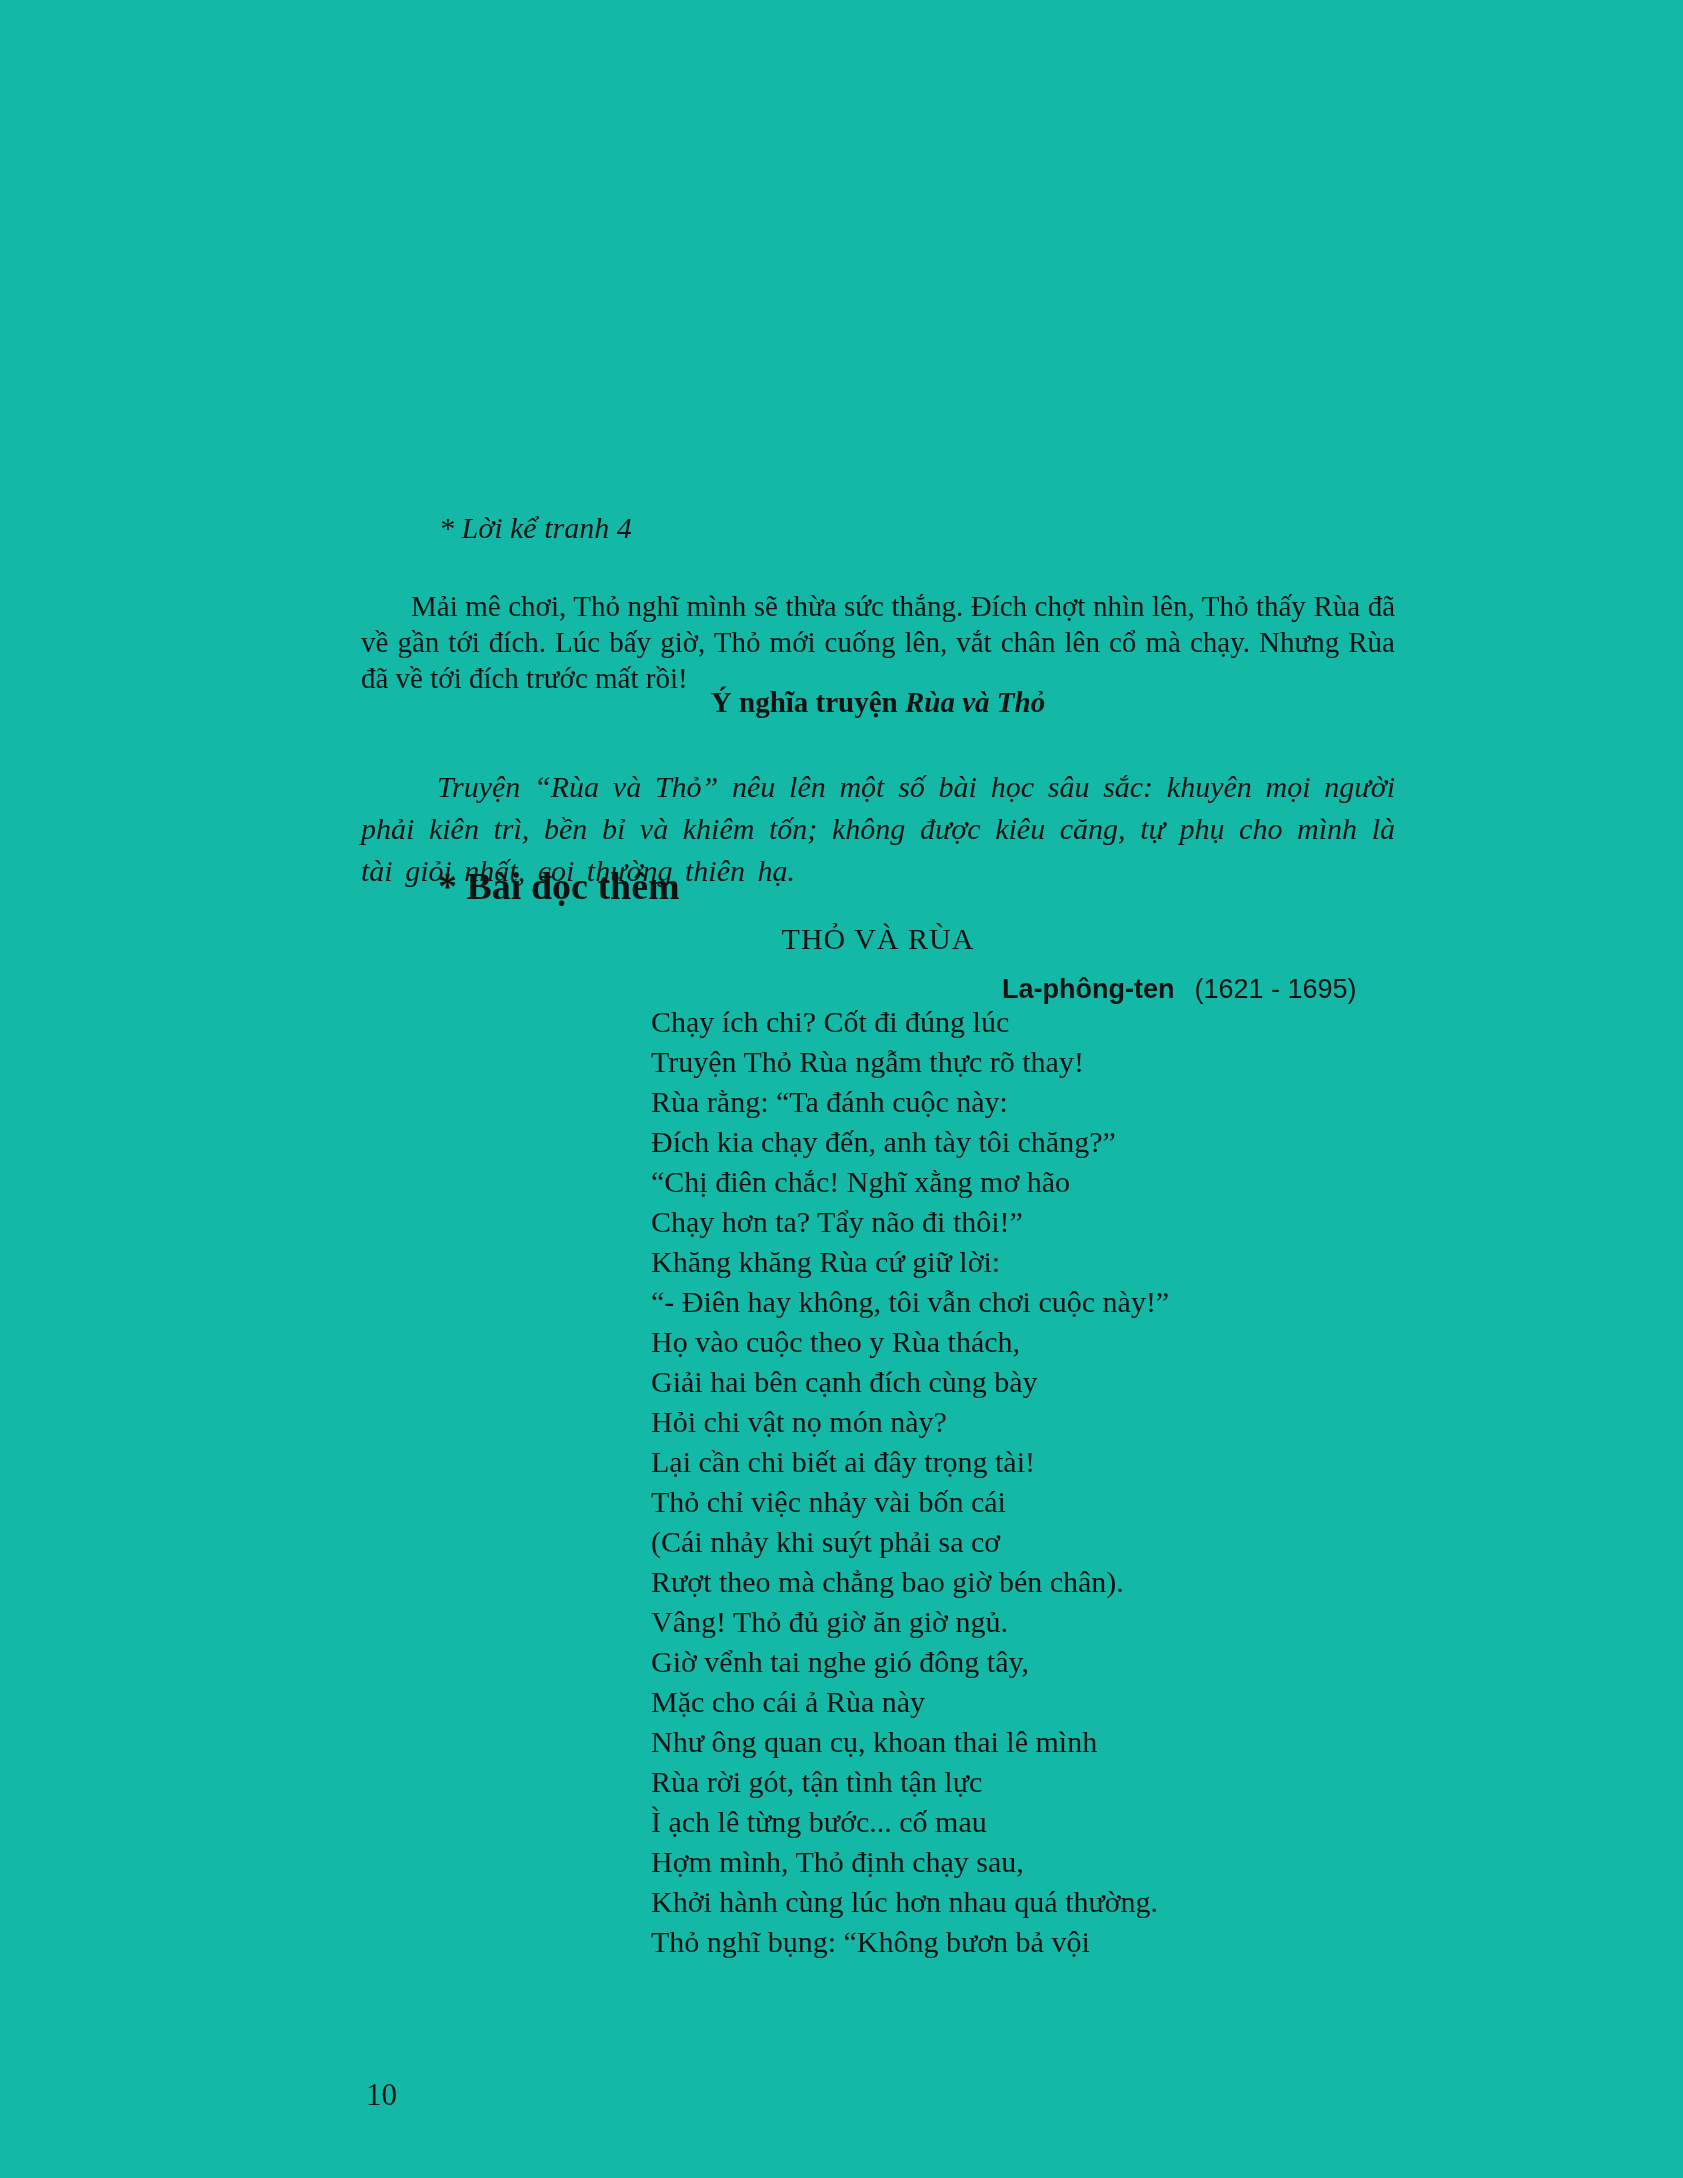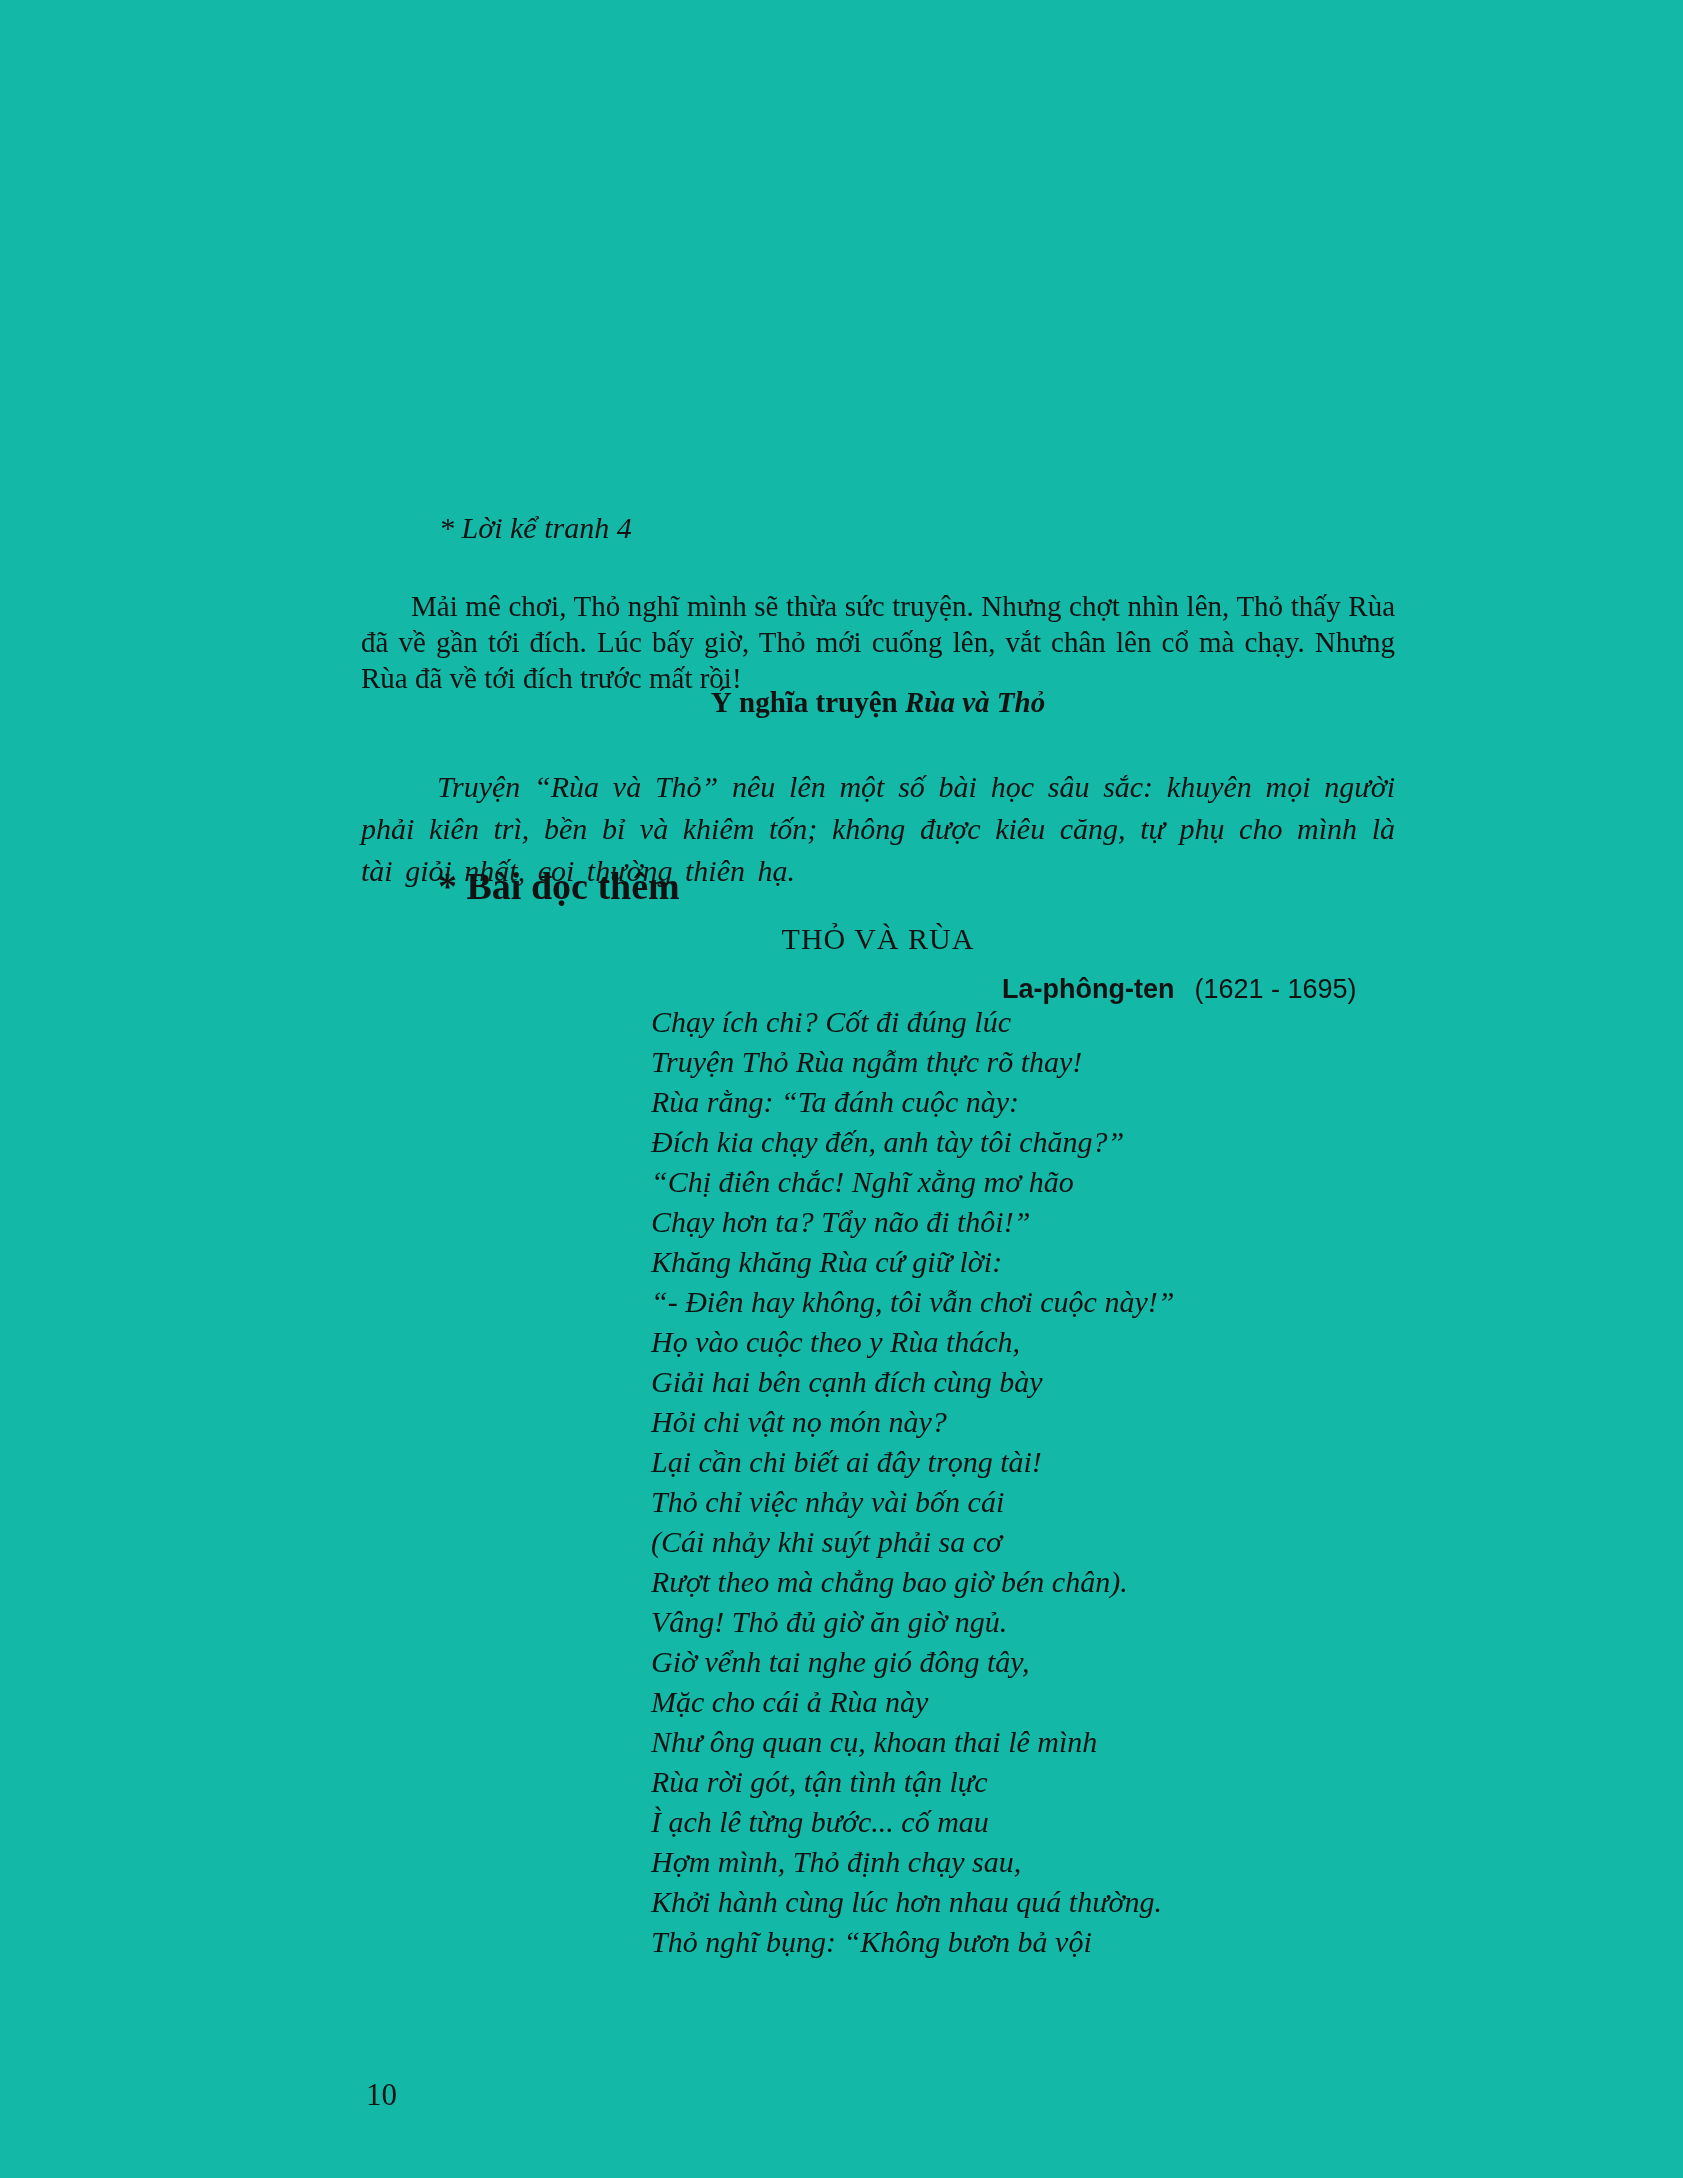--- a/index.html
+++ b/index.html
@@ -95,41 +95,40 @@
   }
   .author-years {
     margin-left: 20px;
   }
   .poem {
     position: absolute;
     left: 651px;
     top: 1002px;
   }
   .poem-line {
-    font-style: italic;
     font-size: 30px;
     line-height: 40px;
     white-space: nowrap;
   }
   .page-number {
     position: absolute;
     left: 366px;
     top: 2077px;
     font-size: 31px;
     line-height: 35px;
   }
 </style>
 </head>
 <body>
 
 <div class="page">
 
   <div class="caption">* Lời kể tranh 4</div>
 
-  <p class="story-paragraph">Mải mê chơi, Thỏ nghĩ mình sẽ thừa sức truyện. Nhưng chợt nhìn lên, Thỏ thấy Rùa đã về gần tới đích. Lúc bấy giờ, Thỏ mới cuống lên, vắt chân lên cổ mà chạy. Nhưng Rùa đã về tới đích trước mất rồi!</p>
+  <p class="story-paragraph">Mải mê chơi, Thỏ nghĩ mình sẽ thừa sức thắng. Đích chợt nhìn lên, Thỏ thấy Rùa đã về gần tới đích. Lúc bấy giờ, Thỏ mới cuống lên, vắt chân lên cổ mà chạy. Nhưng Rùa đã về tới đích trước mất rồi!</p>
 
   <div class="meaning-heading">
     <span>Ý nghĩa truyện </span><span class="title-italic">Rùa và Thỏ</span>
   </div>
 
   <p class="meaning-paragraph">Truyện “Rùa và Thỏ” nêu lên một số bài học sâu sắc: khuyên mọi người phải kiên trì, bền bỉ và khiêm tốn; không được kiêu căng, tự phụ cho mình là tài giỏi nhất, coi thường thiên hạ.</p>
 
   <div class="extra-reading-label">* Bài đọc thêm</div>
 
   <div class="poem-title">THỎ VÀ RÙA</div>

